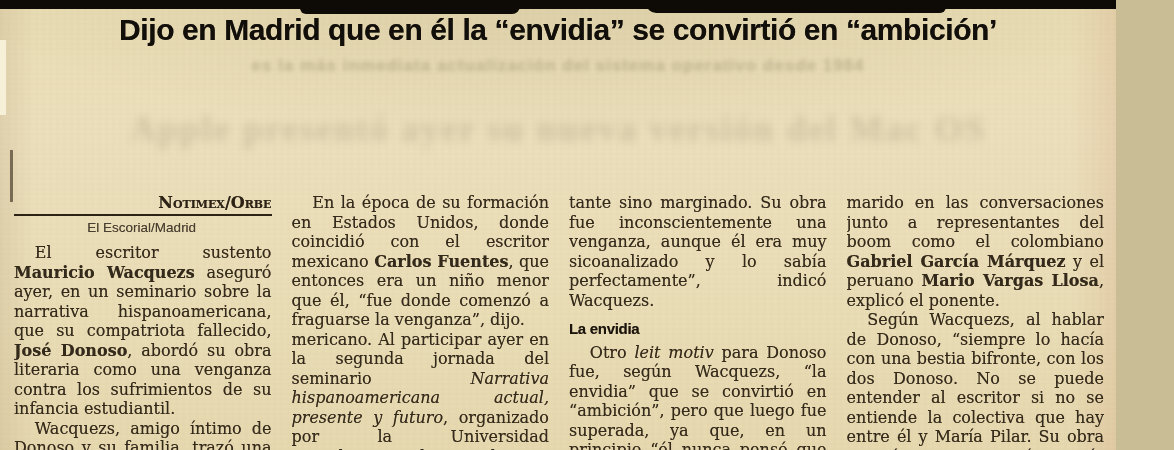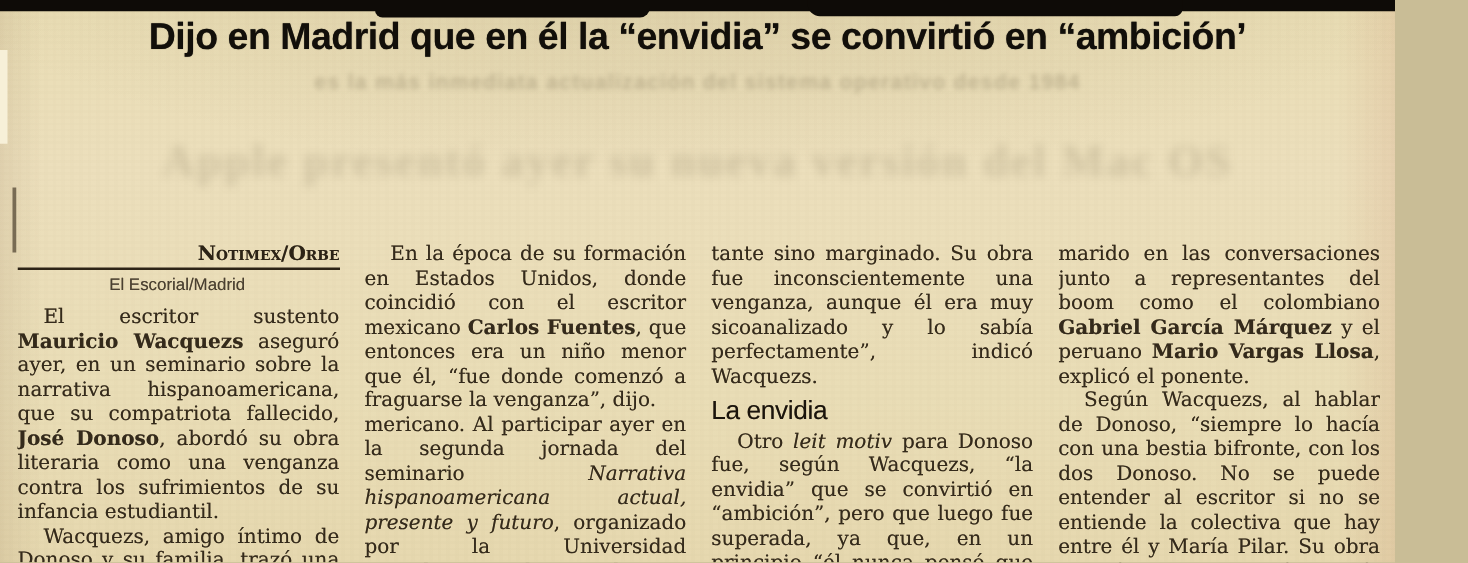--- a/index.html
+++ b/index.html
@@ -47,21 +47,21 @@
   .col{flex:1 1 0;overflow:hidden;color:#342a1b;font-size:16px;line-height:19.5px;
     text-align:justify;text-shadow:0 0 0.5px rgba(60,45,25,0.55);}
   .byline{margin-bottom:3px;}
   .agency{font-variant:small-caps;font-weight:bold;font-size:16px;text-align:right;
     border-bottom:2px solid #2c2316;padding-bottom:1px;color:#2c2316;}
   .place{font-family:"Liberation Sans",sans-serif;font-size:13.5px;text-align:center;
     color:#4a4031;padding:2px 2px 3px 0;}
   .para{margin:0;}
   .para.indent{text-indent:1.3em;}
   .subhead{margin:9px 0 4px 0;font-family:"Liberation Sans",sans-serif;
-    font-weight:normal;font-size:21px;color:#1a140c;text-align:left;letter-spacing:-0.3px;}
+    font-weight:bold;font-size:15px;color:#1a140c;text-align:left;letter-spacing:-0.3px;}
 </style>
 </head>
 <body>
 
 <div class="page">
   <div class="grain"></div>
   <div class="top-edge"></div>
   <div class="left-sliver"></div>
   <div class="edge-mark"></div>
 

